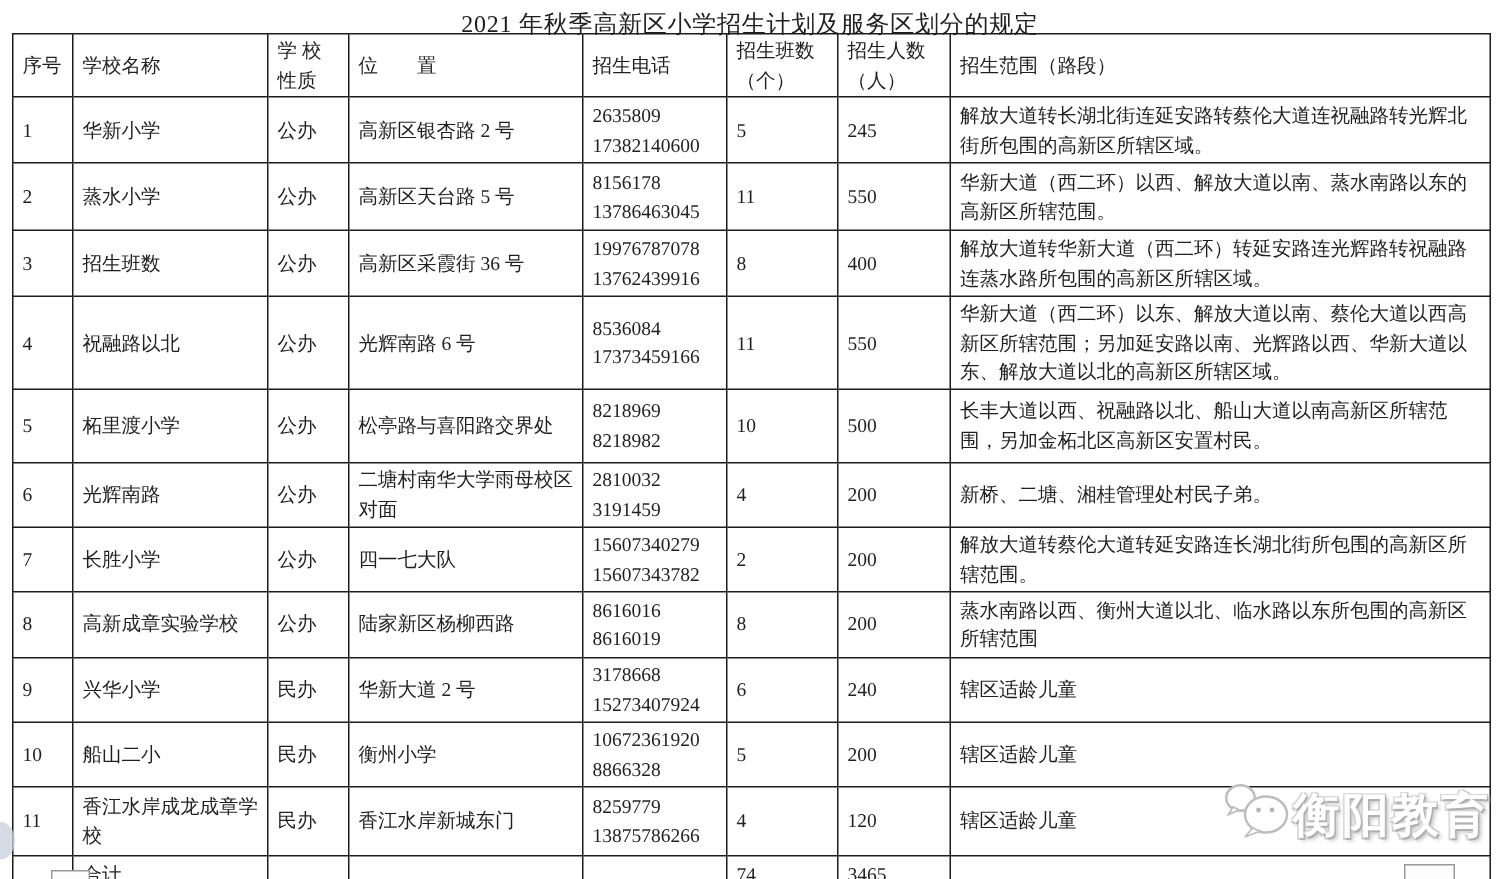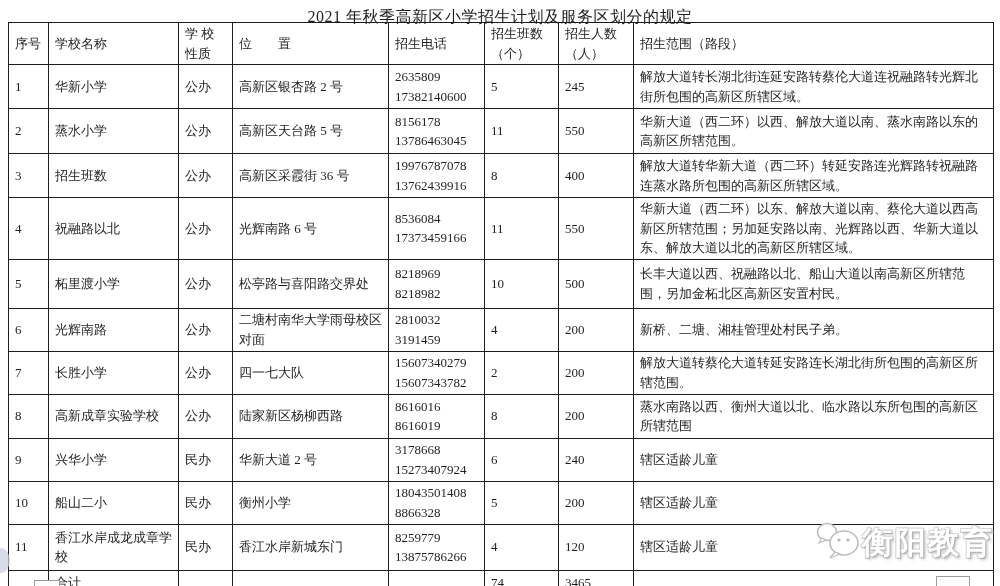--- a/index.html
+++ b/index.html
@@ -190,21 +190,21 @@
 15273407924</td>
     <td>6</td>
     <td>240</td>
     <td>辖区适龄儿童</td>
   </tr>
       <tr>
     <td>10</td>
     <td>船山二小</td>
     <td>民办</td>
     <td>衡州小学</td>
-    <td class="pre">18043501408
+    <td class="pre">10672361920
 8866328</td>
     <td>5</td>
     <td>200</td>
     <td>辖区适龄儿童</td>
   </tr>
       <tr>
     <td>11</td>
     <td>香江水岸成龙成章学校</td>
     <td>民办</td>
     <td>香江水岸新城东门</td>

